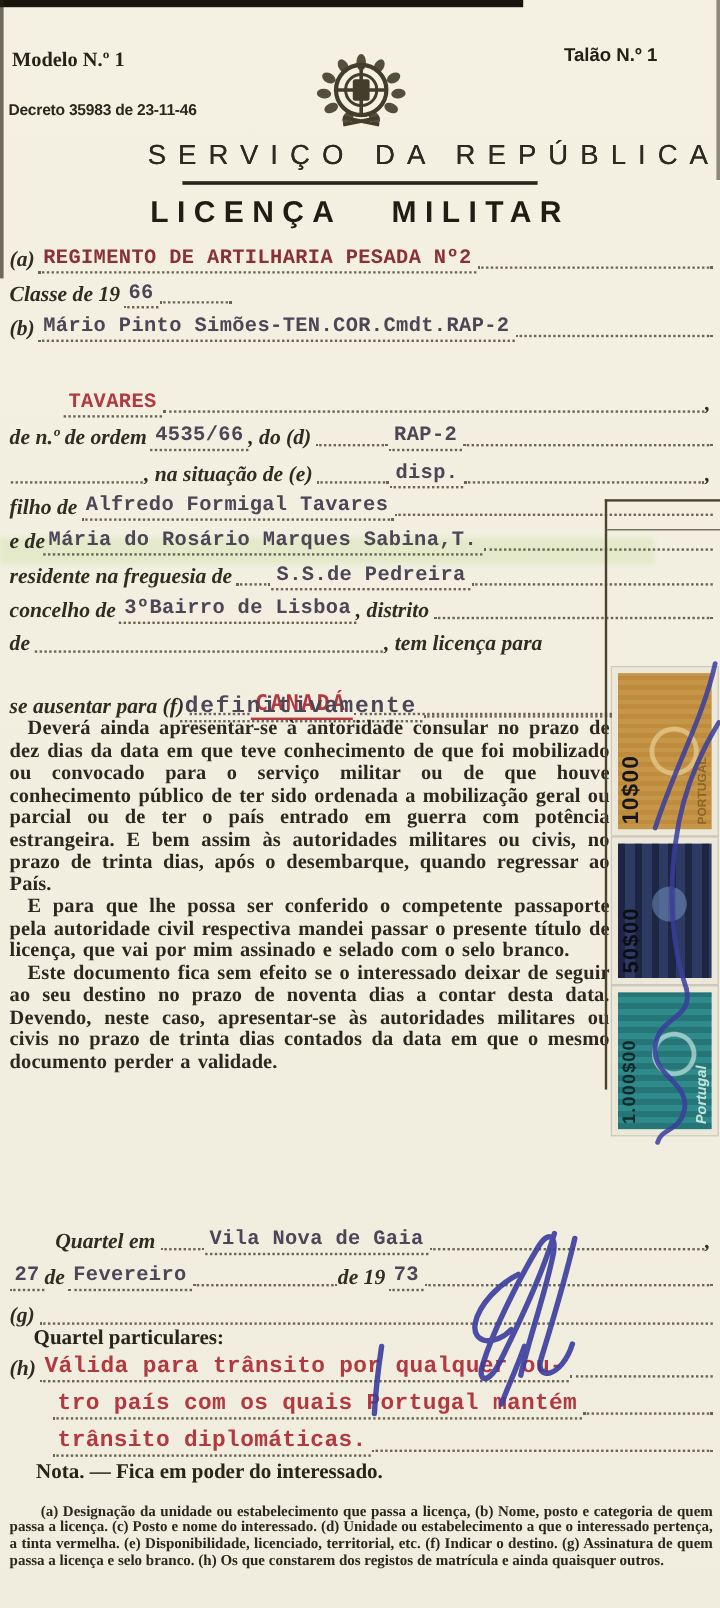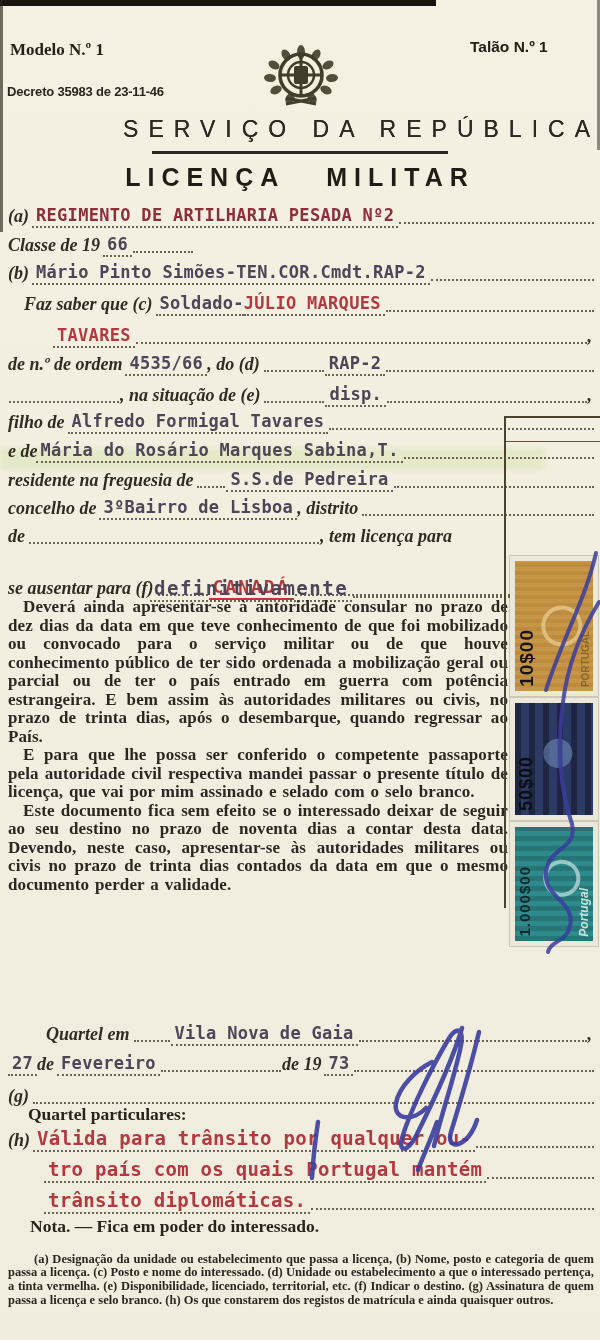--- a/index.html
+++ b/index.html
@@ -25,21 +25,21 @@
 
   
   .fl{position:absolute;left:8px;right:5px;display:flex;align-items:flex-end;white-space:nowrap;height:26px;}
   .lbl{font:600 italic 18px "Liberation Serif",serif;color:#302c22;padding:0 3px 1px 0;}
   .lbl.rm{font-style:italic;}
   .typed{font:700 17px "DejaVu Sans Mono",monospace;color:#4e4557;letter-spacing:.3px;padding:0 4px 1px 4px;}
   .typed.red{color:#b23940;}
   .typed.maroon{color:#8b2f38;}
   .dots{flex:1 1 auto;height:0;border-bottom:2px dotted #6b6555;margin:0 1px 4px 1px;}
   .dots.short{flex:0 0 60px;}
-  .uline{border-bottom:2px dotted #6b6555;padding-bottom:1px;}
+  .uline{border-bottom:2px dotted #6b6555;padding-bottom:1px;font-family:Liberation Mono, monospace;}
   .uline-solid{border-bottom:2px solid #b23940;padding-bottom:1px;}
 
   
   .paras{position:absolute;left:8px;top:598px;width:500px;}
   .para{margin:0;text-indent:15px;text-align:justify;
         font:700 17px/18.5px "Liberation Serif",serif;color:#2c2820;letter-spacing:.1px;word-spacing:1.5px;}
 
   
   .vline{position:absolute;left:504px;top:416px;height:492px;width:0;border-left:2px solid #49432f;}
   .hline1{position:absolute;left:504px;top:416px;width:96px;height:0;border-top:2px solid #49432f;}
@@ -121,27 +121,20 @@
     <span class="typed uline">66</span>
     <span class="dots short"></span>
   </div>
 
   <div class="fl" style="top:259px">
     <span class="lbl">(b)</span>
     <span class="typed uline">Mário Pinto Simões-TEN.COR.Cmdt.RAP-2</span>
     <span class="dots"></span>
   </div>
 
-  <div class="fl" style="top:290px">
-    <span style="width:16px"></span>
-    <span class="lbl">Faz saber que (c)</span>
-    <span class="typed uline" style="padding-right:0">Soldado-</span>
-    <span class="typed red uline" style="padding-left:0">JÚLIO MARQUES</span>
-    <span class="dots"></span>
-  </div>
 
   <div class="fl" style="top:322px">
     <span style="width:45px"></span>
     <span class="typed red uline">TAVARES</span>
     <span class="dots"></span>
     <span class="lbl rm">,</span>
   </div>
 
   <div class="fl" style="top:350px">
     <span class="lbl">de n.º de ordem</span>

